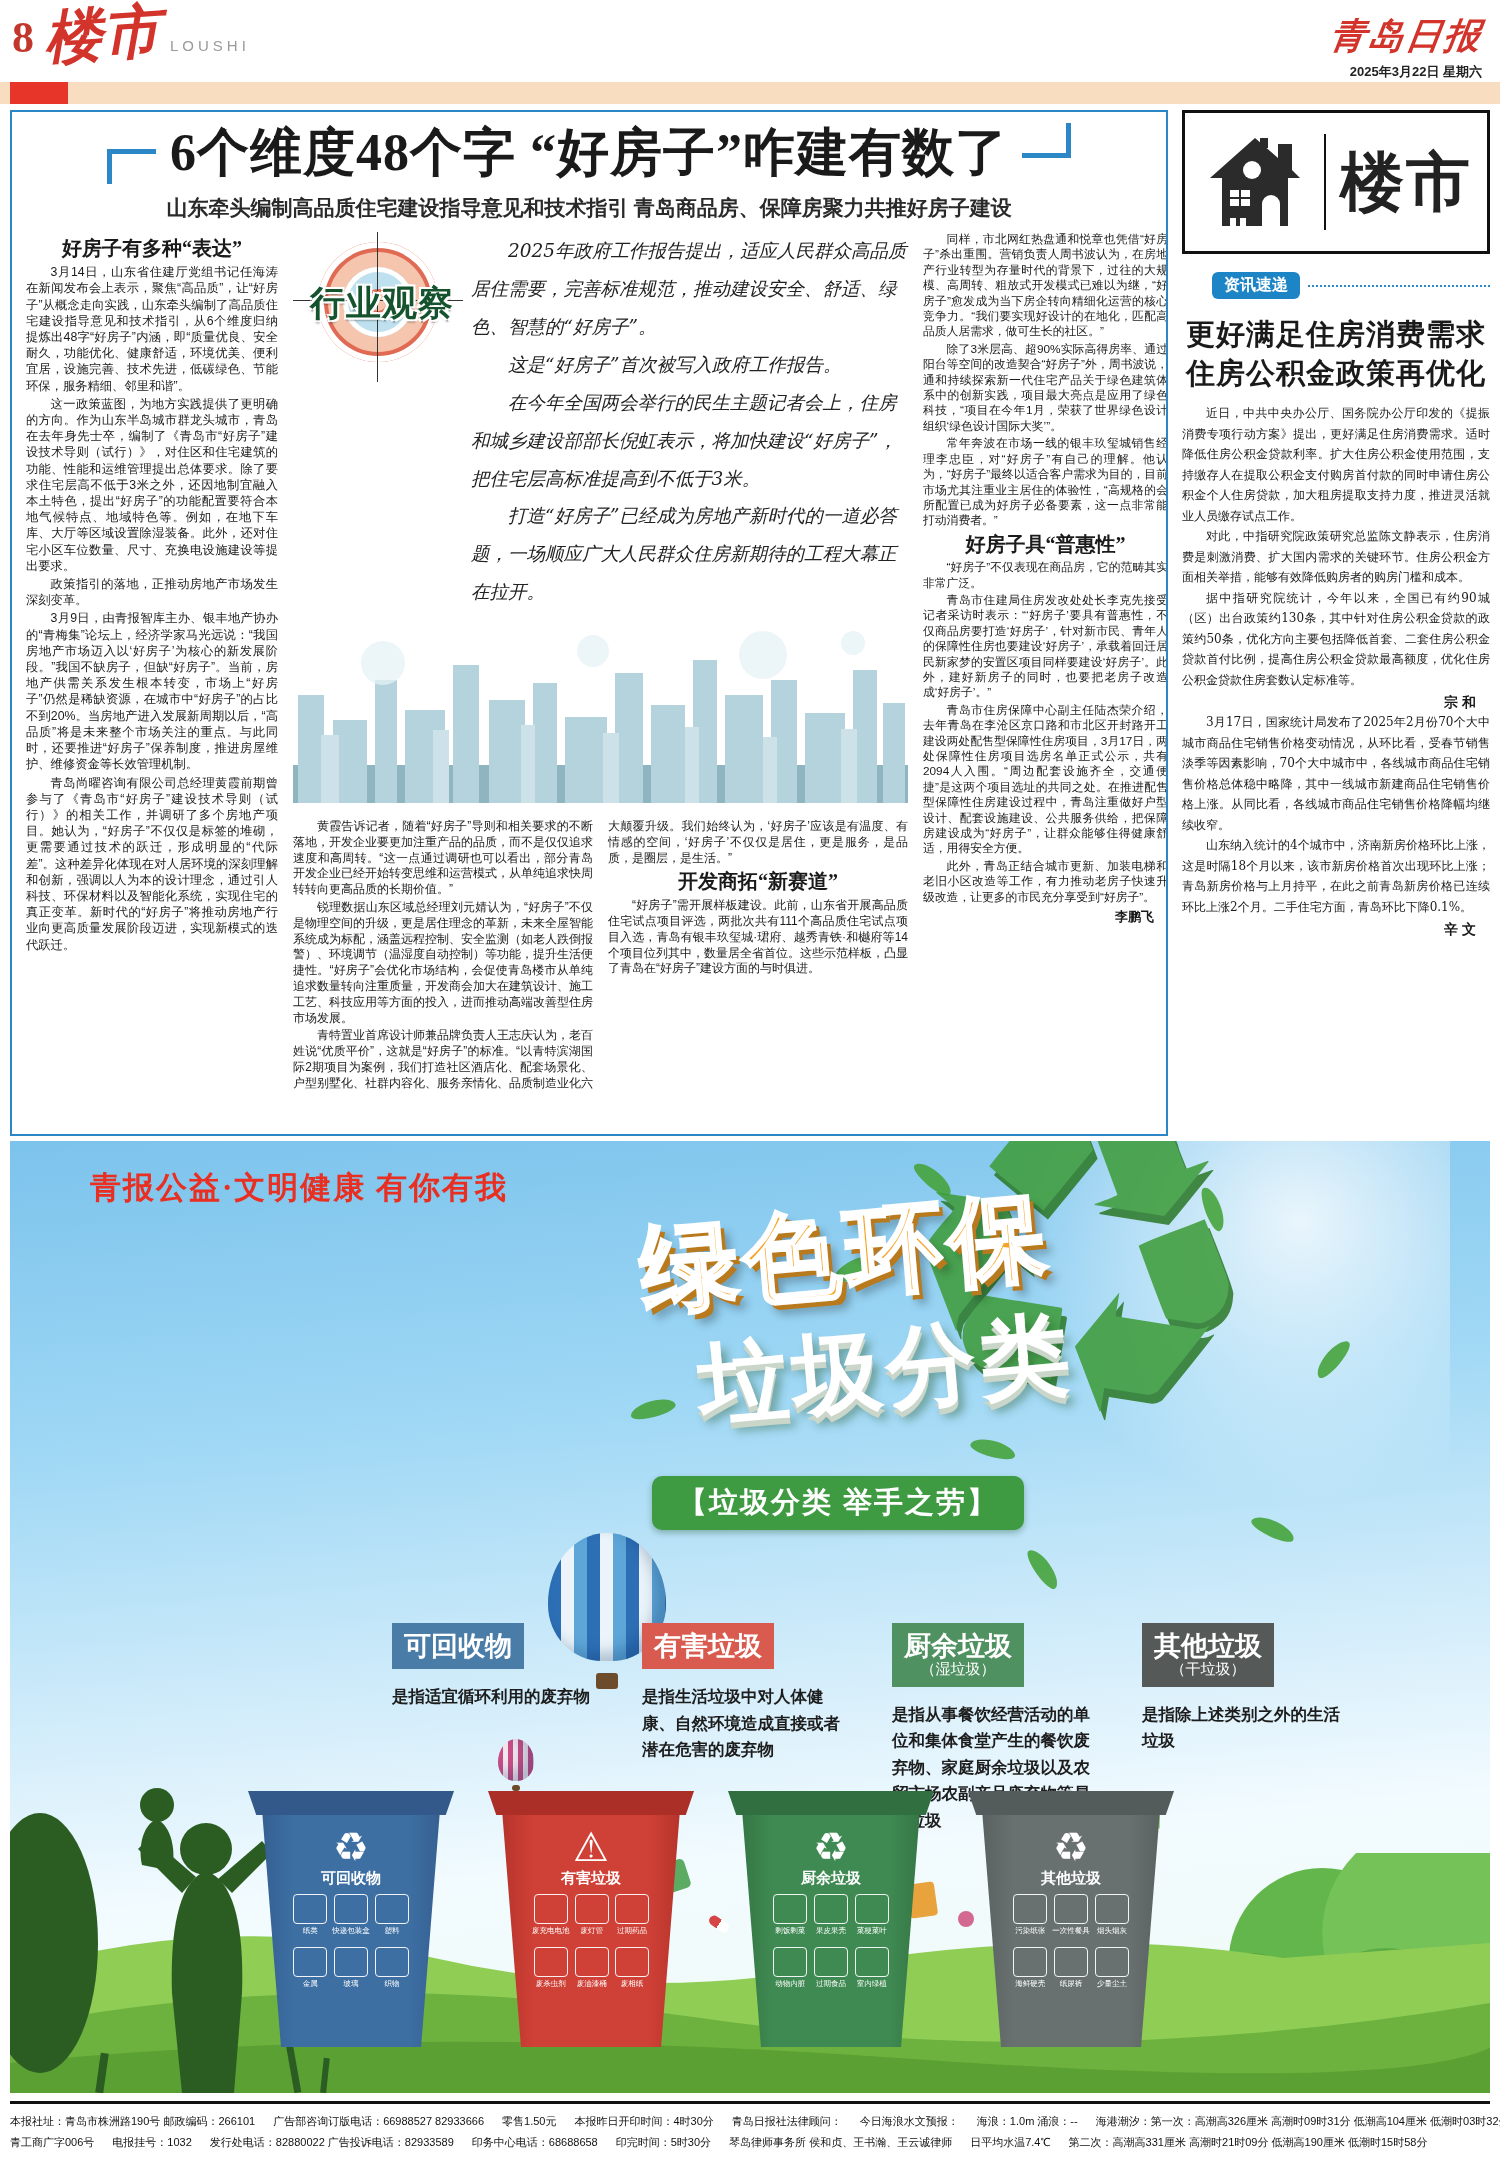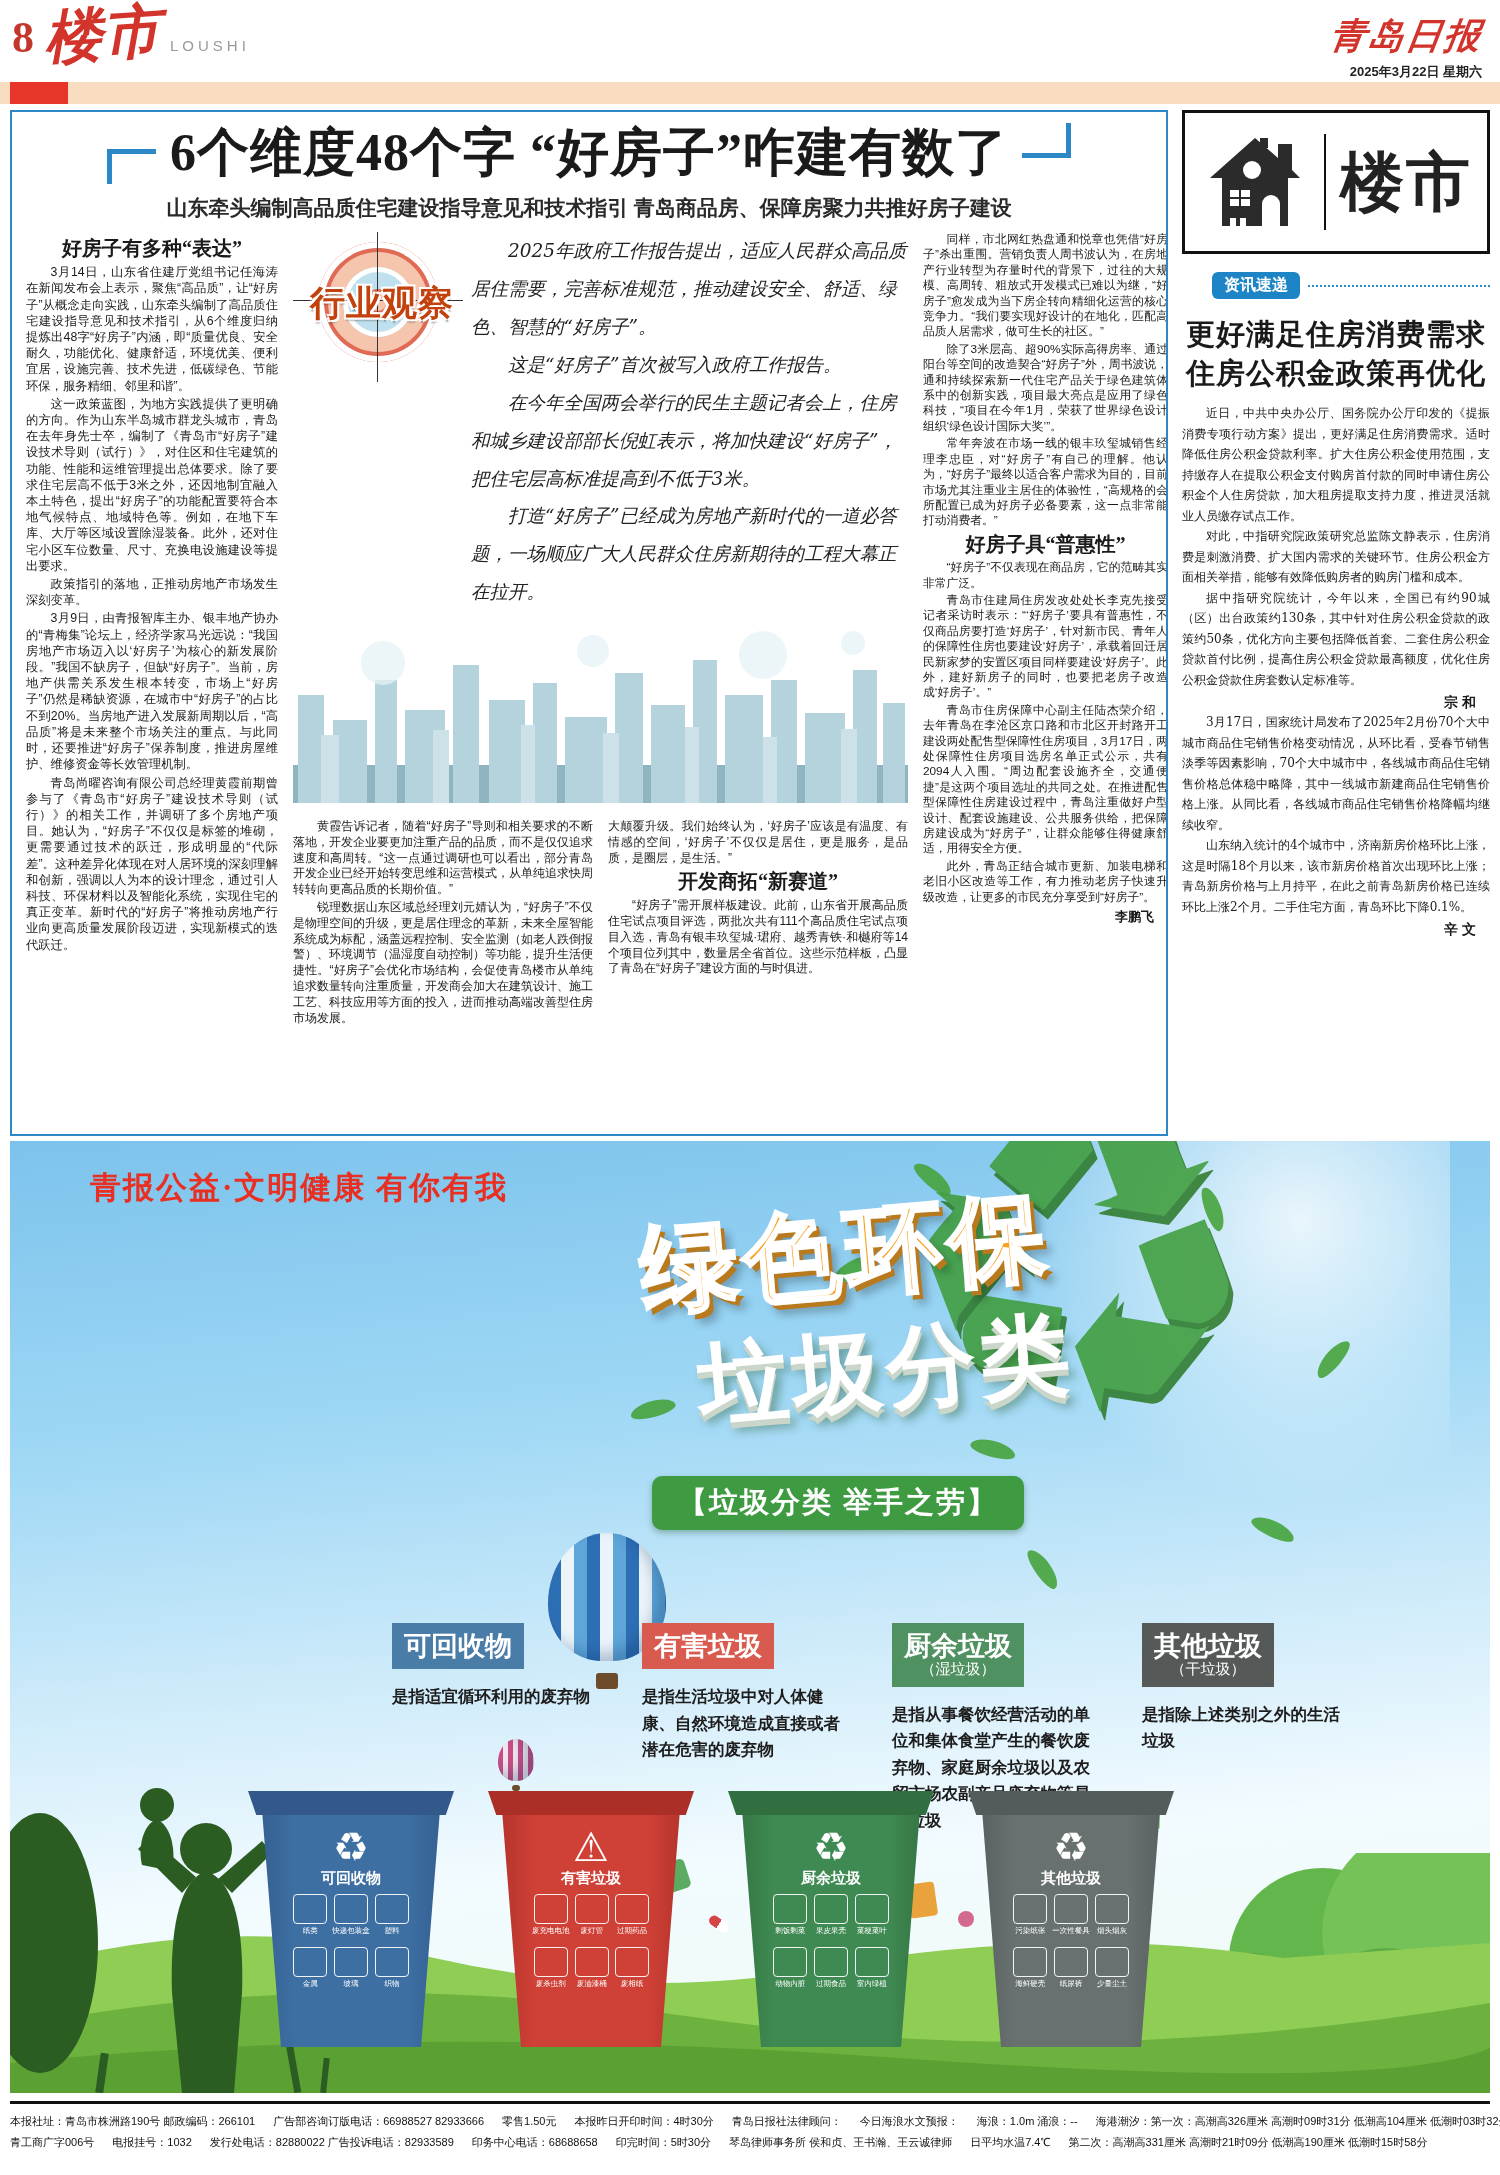--- a/index.html
+++ b/index.html
@@ -33,21 +33,21 @@
   .col4{grid-column:4;grid-row:1/3;font-size:11.8px;line-height:15.4px;}
   .mid-top{grid-column:2/4;grid-row:1;display:flex;flex-direction:column;}
   .mid-flex{display:flex;gap:8px;}
   .badge{position:relative;width:170px;height:160px;flex:none;}
   .badge .ring{position:absolute;border-radius:50%;}
   .ring.o{left:25px;top:10px;width:120px;height:120px;background:#f6c5ad;box-shadow:inset 0 0 0 6px #fff, inset 0 0 0 10px #e06a54;}
   .ring.m{left:50px;top:35px;width:70px;height:70px;background:#bfe0ee;box-shadow:inset 0 0 0 5px #fff;}
   .ring.i{left:72px;top:57px;width:26px;height:26px;background:#f6c5ad;box-shadow:inset 0 0 0 4px #e06a54;}
   .badge .cross-v{position:absolute;left:84px;top:0;width:1px;height:150px;background:#333;}
   .badge .cross-h{position:absolute;left:0;top:68px;width:170px;height:1px;background:#333;}
-  .badge .btxt{position:absolute;left:-6px;top:48px;width:190px;text-align:center;font-size:35px;font-weight:900;font-family:"DejaVu Serif",serif;color:#c2410c;text-shadow:-2px -2px 0 #fff,2px -2px 0 #fff,-2px 2px 0 #fff,2px 2px 0 #fff,0 3px 2px rgba(0,0,0,.4);letter-spacing:1px;}
+  .badge .btxt{position:absolute;left:-6px;top:48px;width:190px;text-align:center;font-size:35px;font-weight:900;font-family:"DejaVu Serif",serif;color:#14532d;text-shadow:-2px -2px 0 #fff,2px -2px 0 #fff,-2px 2px 0 #fff,2px 2px 0 #fff,0 3px 2px rgba(0,0,0,.4);letter-spacing:1px;}
   .kaiti{flex:1;font-family:"DejaVu Serif",serif;font-size:18.5px;line-height:2.05;color:#222;}
   .kaiti p{margin:0;text-indent:2em;font-style:italic;}
   .skyline{margin-top:auto;}
   .col3 .lead{text-indent:0;}
   .col2,.col3{font-size:12px;line-height:15.8px;}
   .byline{text-align:right;font-weight:700;padding-right:14px;margin-top:4px;font-size:13px;}
   
   .sidebar{width:308px;flex:none;}
   .logo-box{border:3px solid #111;height:138px;display:flex;align-items:center;justify-content:center;gap:14px;margin-bottom:18px;}
   .logo-divider{width:2px;height:96px;background:#111;}
@@ -191,20 +191,21 @@
                   <circle cx="560" cy="18" r="12"></circle>
               </g>
             </svg>
           </div>
         </div>
 
         <div class="col col2">
           <div>
               <p>黄霞告诉记者，随着“好房子”导则和相关要求的不断落地，开发企业要更加注重产品的品质，而不是仅仅追求速度和高周转。“这一点通过调研也可以看出，部分青岛开发企业已经开始转变思维和运营模式，从单纯追求快周转转向更高品质的长期价值。”</p>
               <p>锐理数据山东区域总经理刘元婧认为，“好房子”不仅是物理空间的升级，更是居住理念的革新，未来全屋智能系统成为标配，涵盖远程控制、安全监测（如老人跌倒报警）、环境调节（温湿度自动控制）等功能，提升生活便捷性。“好房子”会优化市场结构，会促使青岛楼市从单纯追求数量转向注重质量，开发商会加大在建筑设计、施工工艺、科技应用等方面的投入，进而推动高端改善型住房市场发展。</p>
+              <p>青特置业首席设计师兼品牌负责人王志庆认为，老百姓说“优质平价”，这就是“好房子”的标准。“以青特滨湖国际2期项目为案例，我们打造社区酒店化、配套场景化、户型别墅化、社群内容化、服务亲情化、品质制造业化六</p>
             </div>
         </div>
 
         <div class="col col3">
           <p class="lead">大颠覆升级。我们始终认为，‘好房子’应该是有温度、有情感的空间，‘好房子’不仅仅是居住，更是服务，是品质，是圈层，是生活。”</p>
           <h3>开发商拓“新赛道”</h3>
           <div>
               <p>“好房子”需开展样板建设。此前，山东省开展高品质住宅试点项目评选，两批次共有111个高品质住宅试点项目入选，青岛有银丰玖玺城·珺府、越秀青铁·和樾府等14个项目位列其中，数量居全省首位。这些示范样板，凸显了青岛在“好房子”建设方面的与时俱进。</p>
             </div>
         </div>

